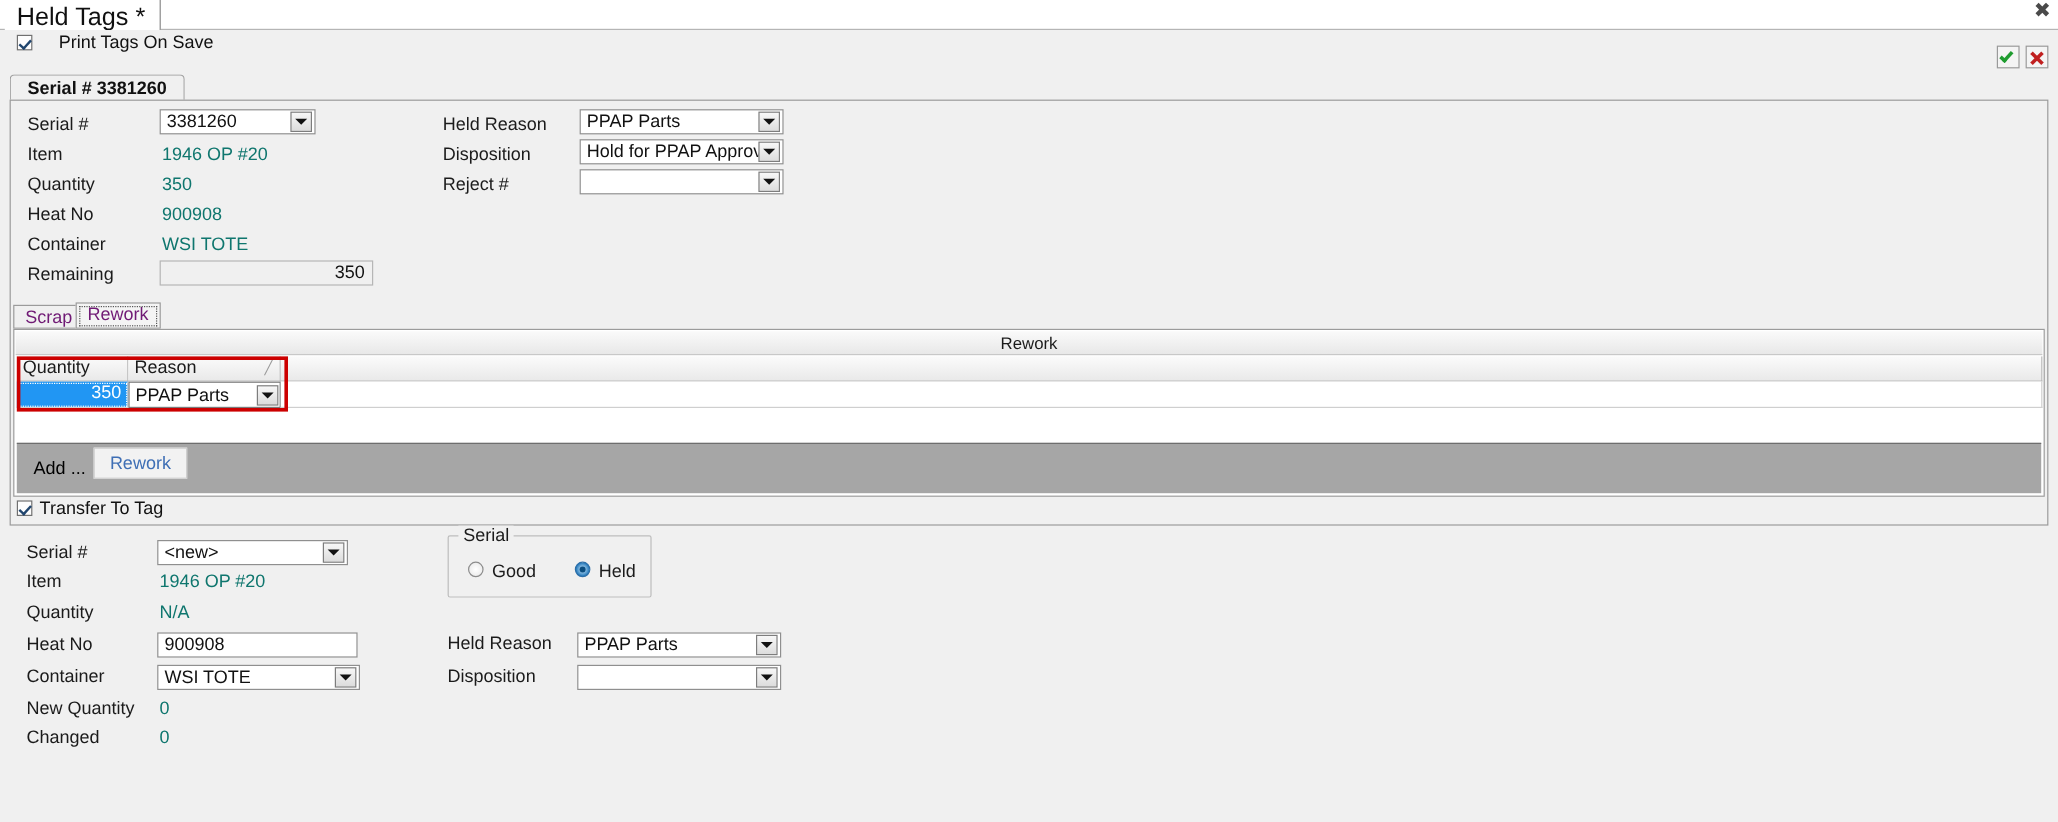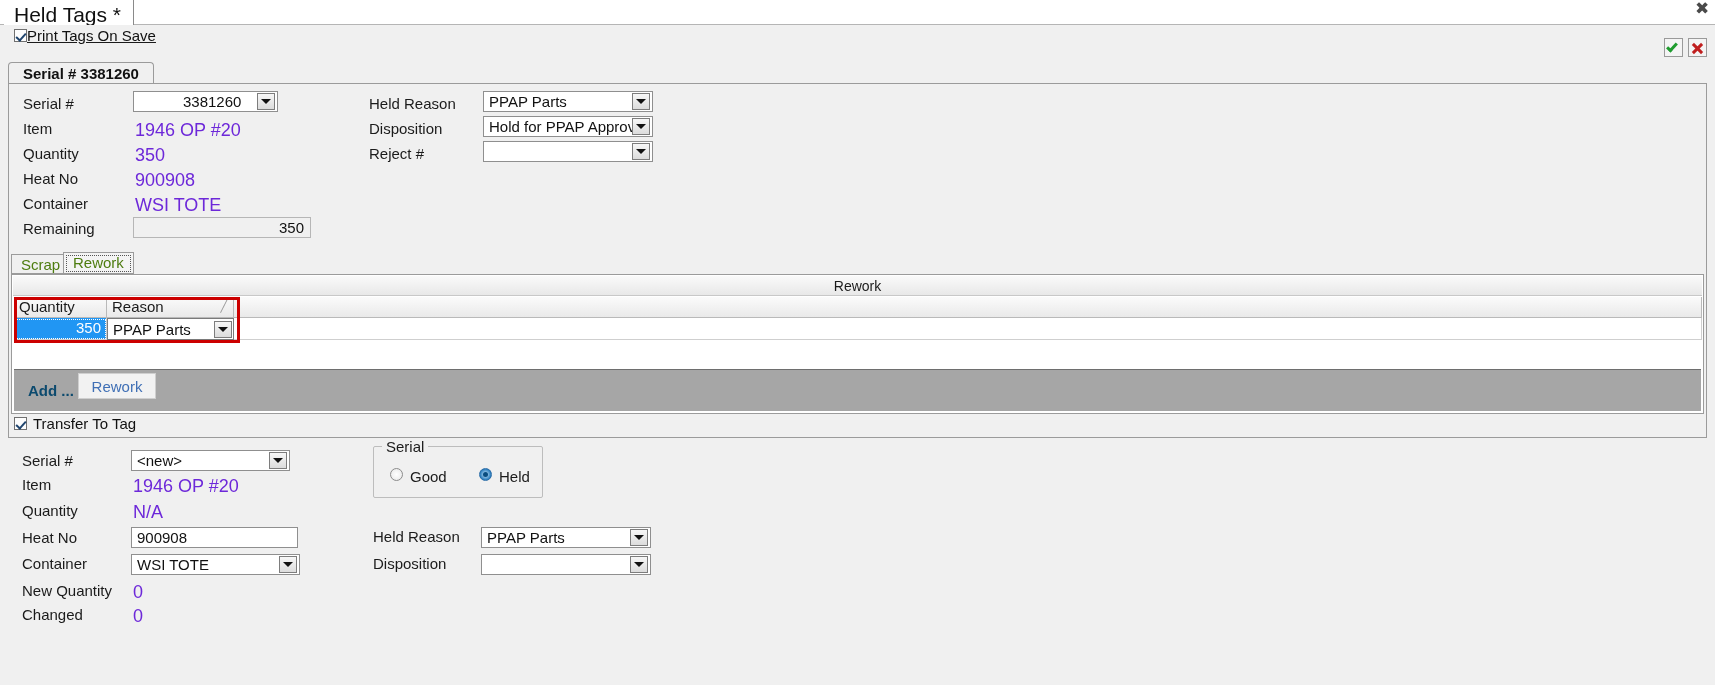--- a/index.html
+++ b/index.html
@@ -31,21 +31,21 @@
     position: absolute; right: 4px; top: 1px;
     width: 18px; height: 18px;
     color: #4a4a4a; font-size: 17px; line-height: 16px; text-align: center;
   }
 
   
   .toolbar {
     position: absolute; left: 0; top: 25px; width: 1715px; height: 35px;
     background: #f0f0f0;
   }
-  .chk-row { position: absolute; left: 14px; top: 27px; display: flex; align-items: center; gap: 0; text-decoration: underline;}
+  .chk-row { position: absolute; left: 14px; top: 27px; display: flex; align-items: center; gap: 22px;}
   .winchk {
     width: 13px; height: 13px; background: #fdfdfd;
     border: 1px solid #707070; position: relative; display:inline-block;
   }
   .winchk.checked::after {
     content: "";
     position: absolute; left: 3px; top: 1px;
     width: 4px; height: 8px;
     border: solid #20456e; border-width: 0 2px 2px 0;
     transform: rotate(42deg);
@@ -88,21 +88,21 @@
     position: absolute; left: 8px; top: 23px;
     width: 1699px; height: 355px;
     border: 1px solid #9b9b9b;
     background: #f0f0f0;
   }
 
   .fieldlabel {
     position: absolute; font-size: 15px; color: #1b1b1b; white-space: nowrap;
   }
   .fieldvalue-ro {
-    position: absolute; font-size: 18px; color: #6d28d9; white-space: nowrap; text-align: right;
+    position: absolute; font-size: 15px; color: #0f766e; white-space: nowrap; text-align: right;
   }
 
   
   .combo {
     position: absolute; height: 21px; background: #ffffff;
     border: 1px solid #8f8f8f;
     display: flex; align-items: center;
   }
   .combo .txt {
     flex: 1; padding-left: 5px; font-size: 15px; color: #111;
@@ -128,21 +128,21 @@
   }
   .textbox.ro {
     background: #f0f0f0; border:1px solid #b6b6b6;
     justify-content: flex-end; padding-right: 6px;
   }
 
   
   .subtabs { position:absolute; left: 2px; top: 170px; height: 20px; }
   .subtab {
     position:absolute; top:0; height: 20px;
-    padding: 1px 9px 0 9px; font-size: 15px; color:#4d7c0f;
+    padding: 1px 9px 0 9px; font-size: 15px; color:#701a75;
     background: #f0f0f0;
     border: 1px solid #9b9b9b;
     white-space: nowrap;
   }
   .subtab.active {
     background: #f4f4f4;
     border: 1px solid #9b9b9b;
     height: 22px; top: -2px;
   }
   .subtab.active .focusring {
@@ -214,21 +214,21 @@
   }
 
   
   .btnbar {
     position:absolute; left: 2px; bottom: 2px; right: 2px; height: 42px;
     background: #a6a6a6;
     border-top: 1px solid #6e6e6e;
   }
   .linkbtn {
     position:absolute; left: 14px; top: 12px;
-    font-size: 15px; color:#0c4a6e;font-weight:bold;
+    font-size: 15px; color:#000000;
   }
   .flatbtn {
     position:absolute; left: 64px; top: 3px;
     width: 78px; height: 26px;
     background: #f2f2f2;
     border: 1px solid #cfcfcf;
     color: #3f6fb5; font-size: 15px;
     display:flex; align-items:center; justify-content:center;
   }
 
@@ -292,21 +292,21 @@
 
   <div class="serialpanel">
 
     <div class="fieldlabel" style="left:14px; top:11px;">Serial #</div>
     <div class="fieldlabel" style="left:14px; top:36px;">Item</div>
     <div class="fieldlabel" style="left:14px; top:61px;">Quantity</div>
     <div class="fieldlabel" style="left:14px; top:86px;">Heat No</div>
     <div class="fieldlabel" style="left:14px; top:111px;">Container</div>
     <div class="fieldlabel" style="left:14px; top:136px;">Remaining</div>
 
-    <div class="combo" style="left:124px; top:7px; width:145px;padding-left:44px;">
+    <div class="combo" style="left:124px; top:7px; width:130px;">
       <span class="txt">3381260</span>
       <span class="arrowbtn"></span>
     </div>
     <div class="fieldvalue-ro" style="left:126px; top:36px;">1946 OP #20</div>
     <div class="fieldvalue-ro" style="left:126px; top:61px;">350</div>
     <div class="fieldvalue-ro" style="left:126px; top:86px;">900908</div>
     <div class="fieldvalue-ro" style="left:126px; top:111px;">WSI TOTE</div>
     <div class="textbox ro" style="left:124px; top:133px; width:178px;">
       <span>350</span>
     </div>

